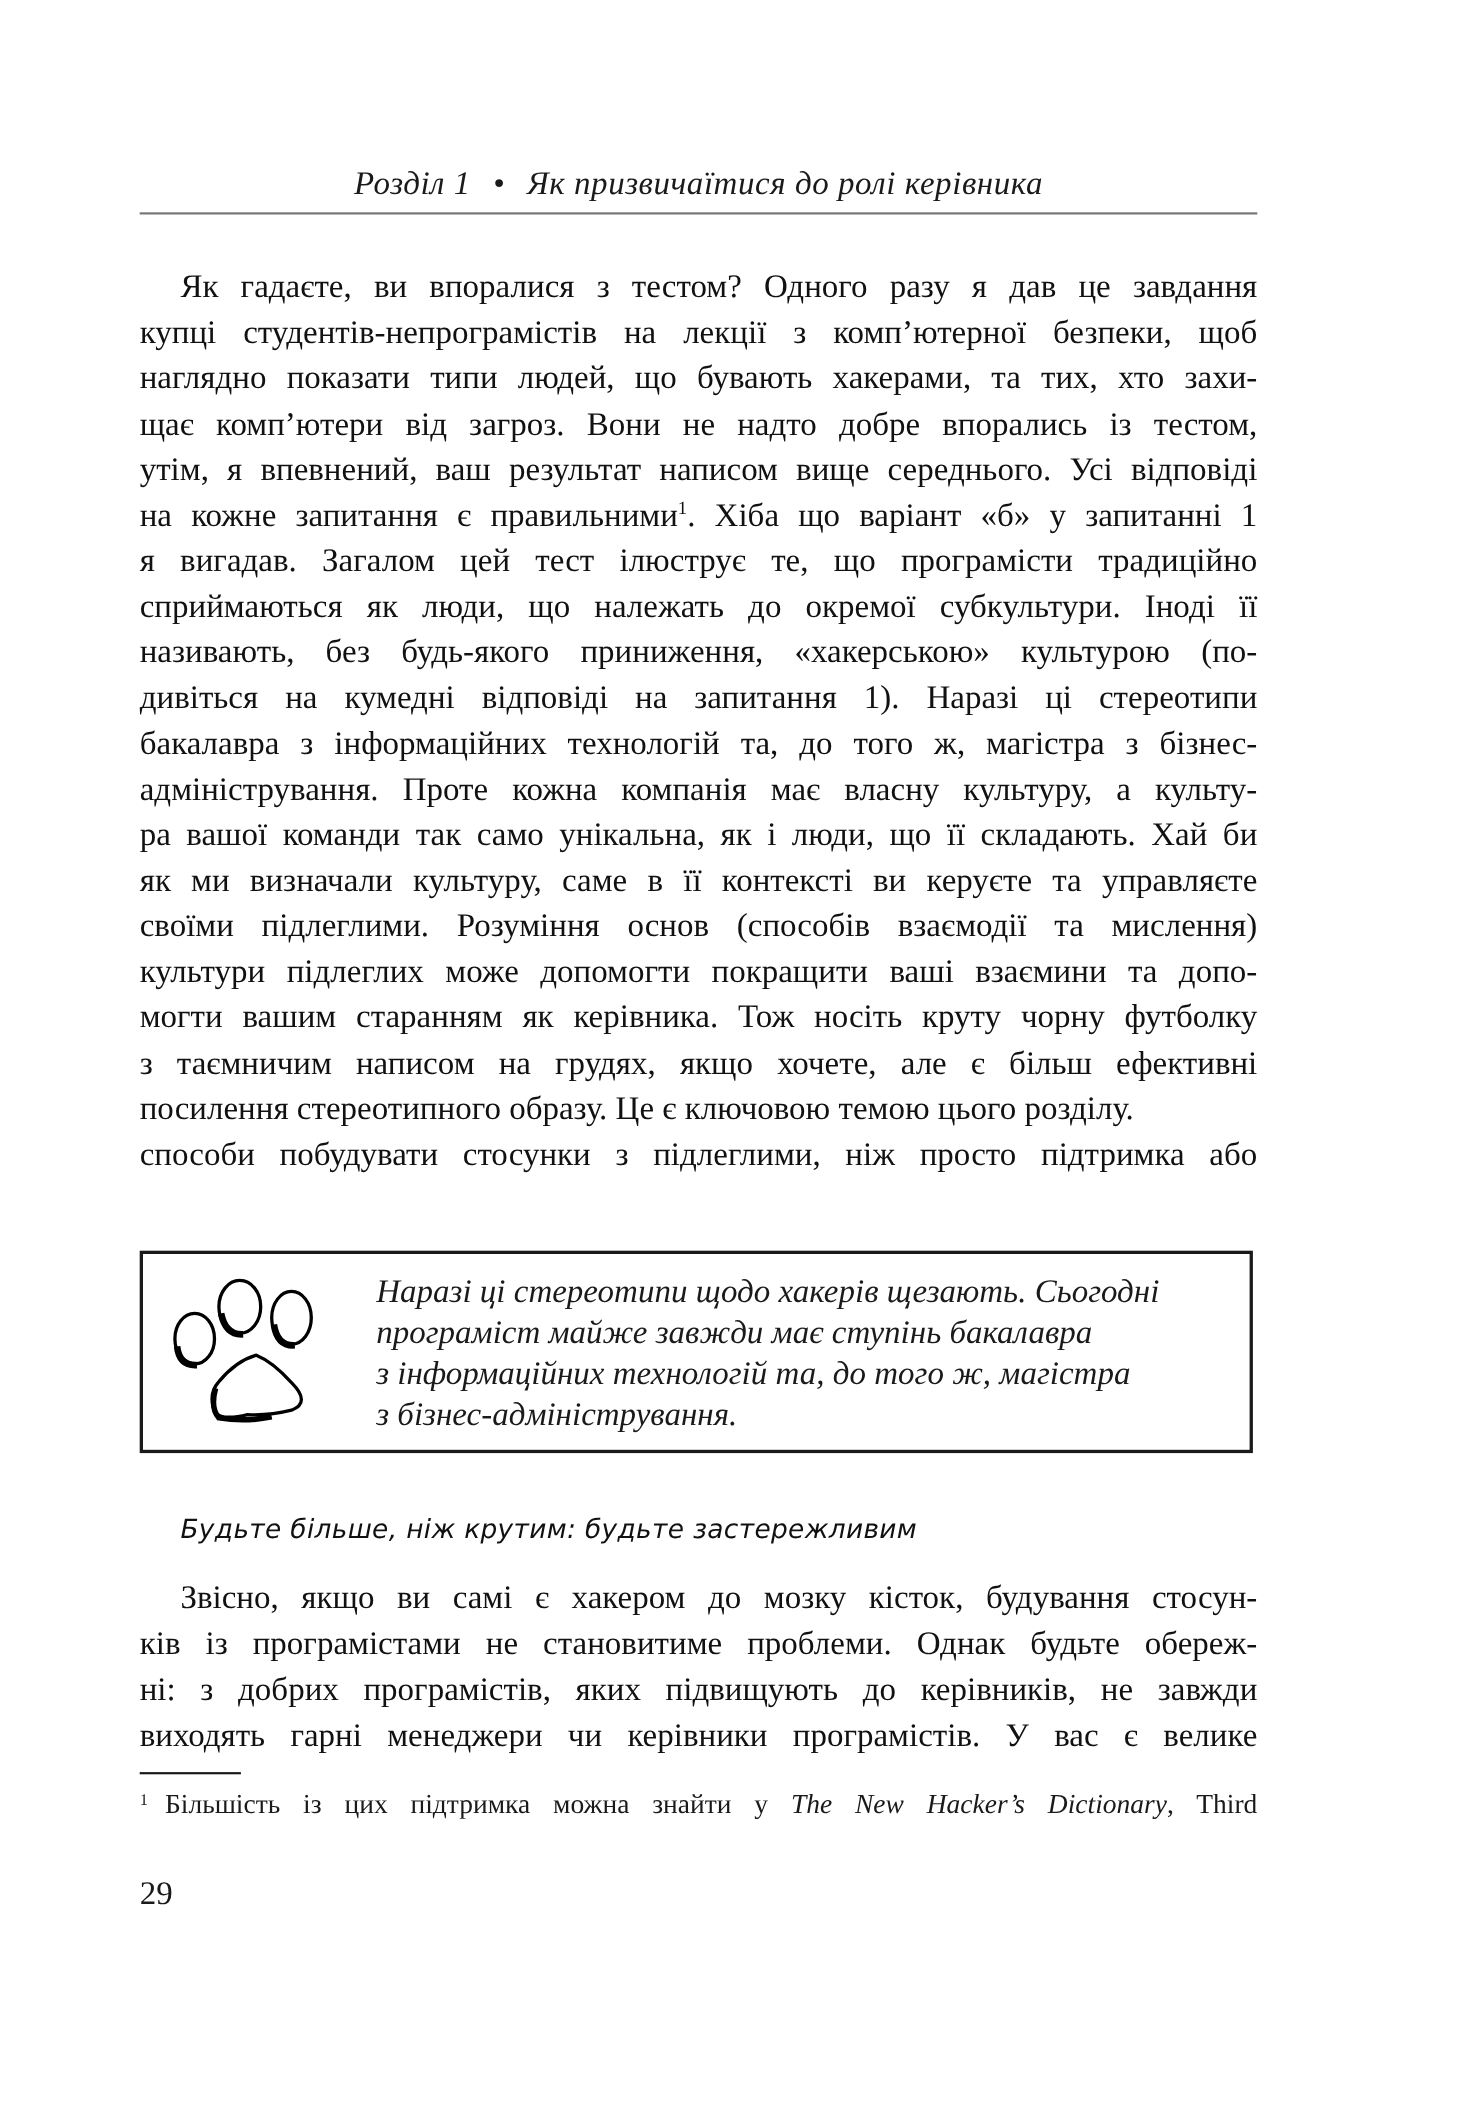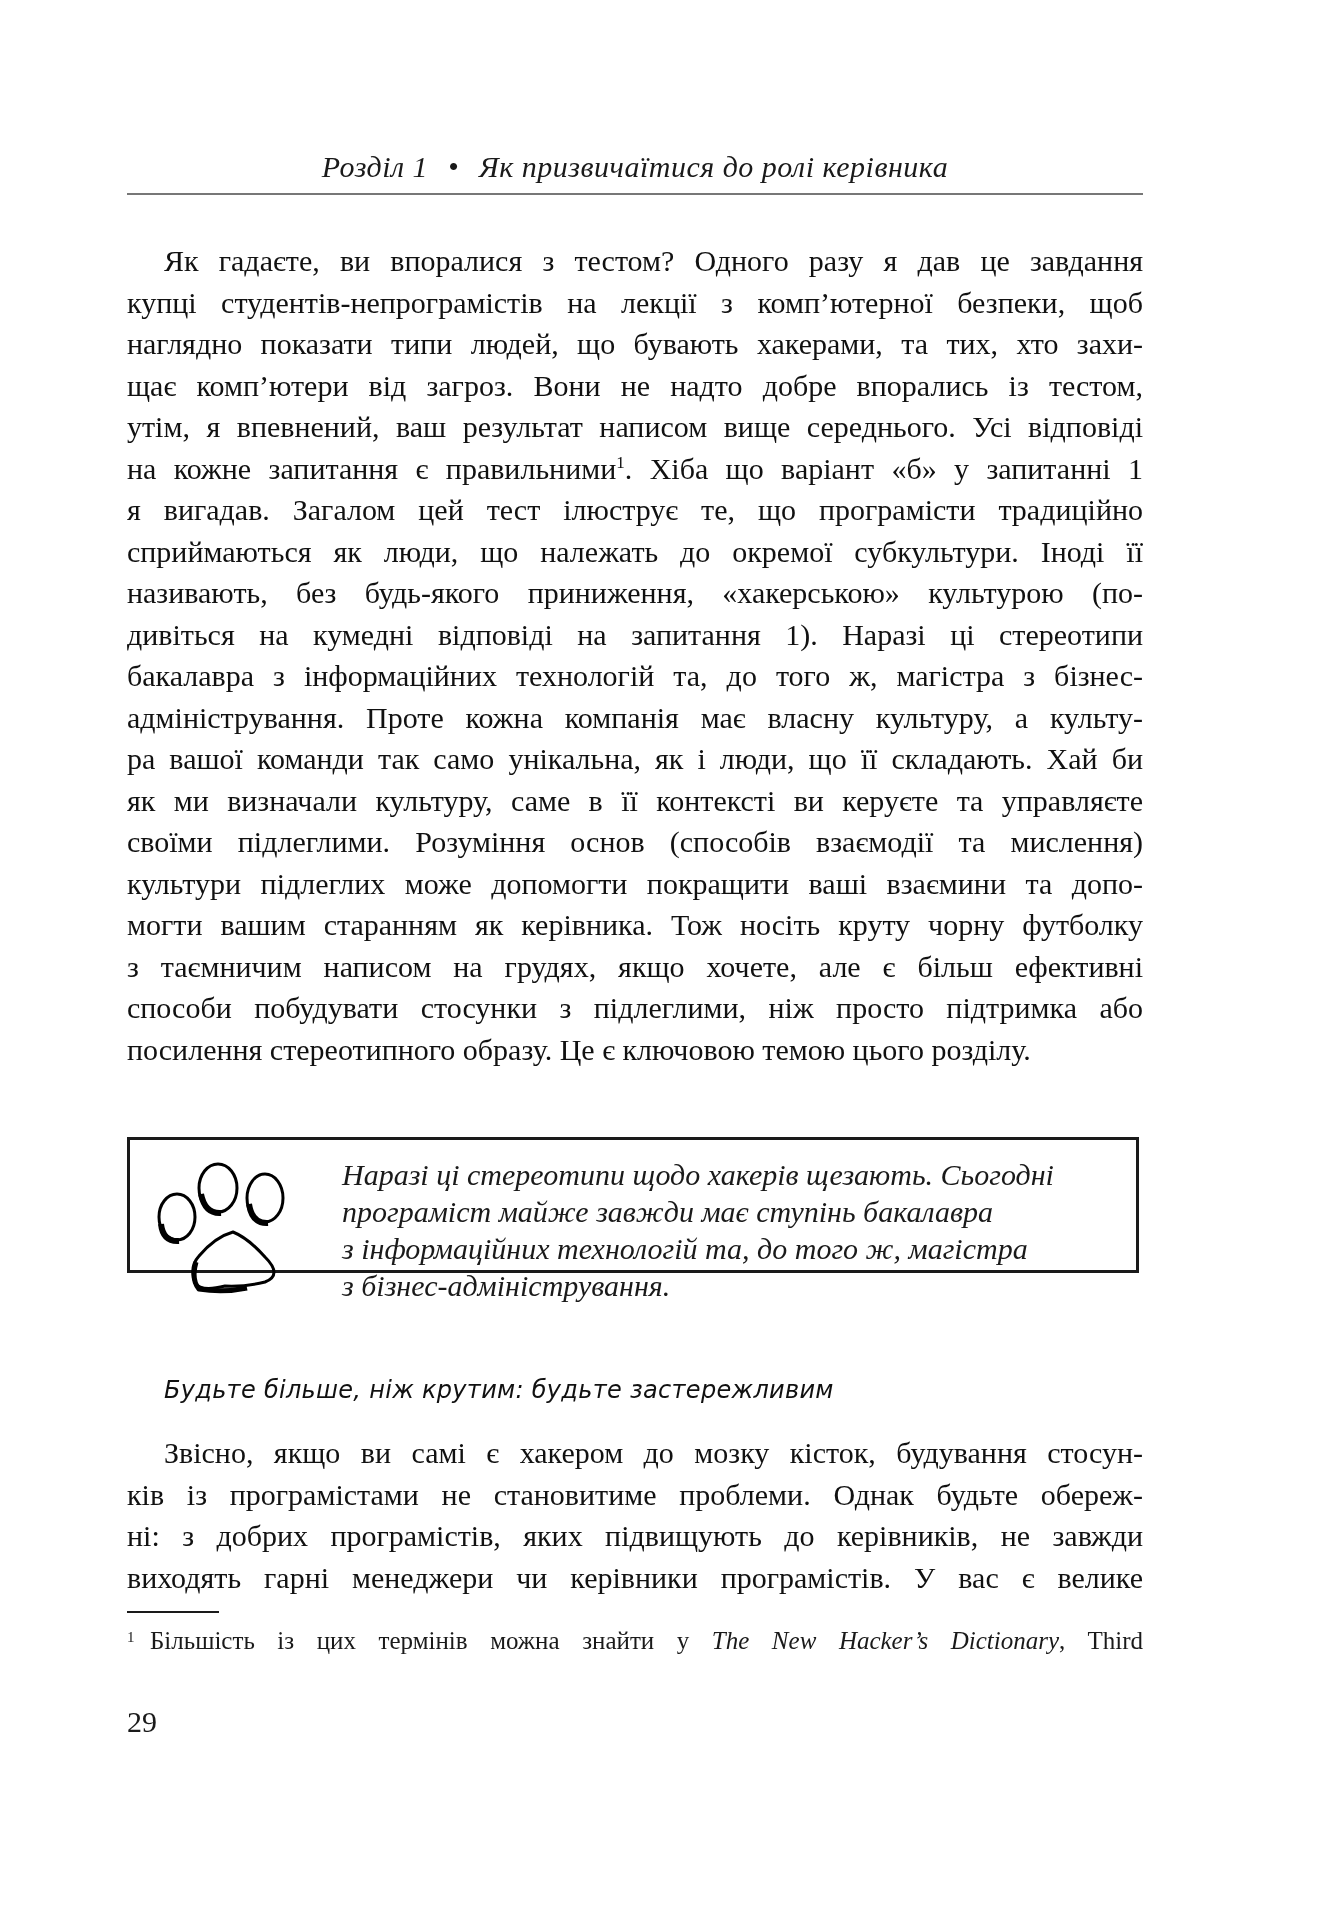--- a/index.html
+++ b/index.html
@@ -53,21 +53,21 @@
     sup.fn-ref {
       font-size: 17px;
       line-height: 0;
       vertical-align: super;
     }
     .callout {
       position: absolute;
       top: 1137px;
       left: 0;
       width: 1012px;
-      height: 136px;
+      height: 184px;
       border: 3px solid #1a1a1a;
       box-sizing: border-box;
     }
     .paw {
       position: absolute;
       left: 25px;
       top: 22px;
       width: 150px;
       height: 135px;
     }
@@ -185,22 +185,22 @@
     <span class="line">називають, без будь-якого приниження, «хакерською» культурою (по-</span>
     <span class="line">дивіться на кумедні відповіді на запитання 1). Наразі ці стереотипи</span>
     <span class="line">бакалавра з інформаційних технологій та, до того ж, магістра з бізнес-</span>
     <span class="line">адміністрування. Проте кожна компанія має власну культуру, а культу-</span>
     <span class="line">ра вашої команди так само унікальна, як і люди, що її складають. Хай би</span>
     <span class="line">як ми визначали культуру, саме в її контексті ви керуєте та управляєте</span>
     <span class="line">своїми підлеглими. Розуміння основ (способів взаємодії та мислення)</span>
     <span class="line">культури підлеглих може допомогти покращити ваші взаємини та допо-</span>
     <span class="line">могти вашим старанням як керівника. Тож носіть круту чорну футболку</span>
     <span class="line">з таємничим написом на грудях, якщо хочете, але є більш ефективні</span>
+    <span class="line last">посилення стереотипного образу. Це є ключовою темою цього розділу.</span>
     <span class="line">способи побудувати стосунки з підлеглими, ніж просто підтримка або</span>
-    <span class="line last">посилення стереотипного образу. Це є ключовою темою цього розділу.</span>
   </div>
 
   <div class="callout">
     <svg class="paw" viewBox="0 0 150 135" xmlns="http://www.w3.org/2000/svg">
       <ellipse cx="22" cy="55" rx="18" ry="23" fill="none" stroke="#000" stroke-width="3"></ellipse>
       <path d="M6 62 Q8 80 24 79" fill="none" stroke="#000" stroke-width="6"></path>
       <ellipse cx="63" cy="26" rx="19" ry="24" fill="none" stroke="#000" stroke-width="3"></ellipse>
       <path d="M46 32 Q50 52 66 51" fill="none" stroke="#000" stroke-width="6"></path>
       <ellipse cx="110" cy="36" rx="18" ry="24" fill="none" stroke="#000" stroke-width="3"></ellipse>
       <path d="M94 42 Q97 62 113 61" fill="none" stroke="#000" stroke-width="6"></path>
@@ -222,19 +222,19 @@
     <span class="line">ків із програмістами не становитиме проблеми. Однак будьте обереж-</span>
     <span class="line">ні: з добрих програмістів, яких підвищують до керівників, не завжди</span>
     <span class="line">виходять гарні менеджери чи керівники програмістів. У вас є велике</span>
   </div>
 
   <div class="footnote-rule"></div>
 
   <div class="footnote">
     <span class="fn-mark">1</span>
     <span class="fn-body">
-      <span class="fn-line"><span>Більшість із цих термінів можна знайти у </span><i>The New Hacker’s Dictionary</i><span>, Third</span></span>
+      <span class="fn-line"><span>Більшість із цих підтримка можна знайти у </span><i>The New Hacker’s Dictionary</i><span>, Third</span></span>
     </span>
   </div>
 
   <div class="page-number">29</div>
 
 </div>
 
 </body></html>

